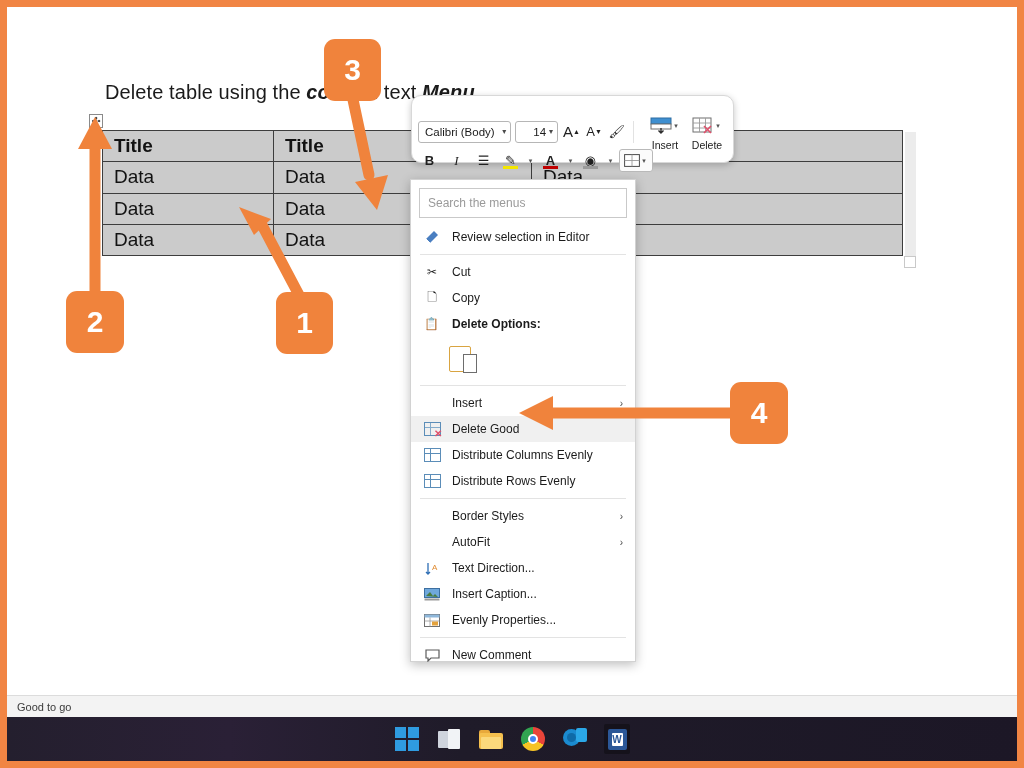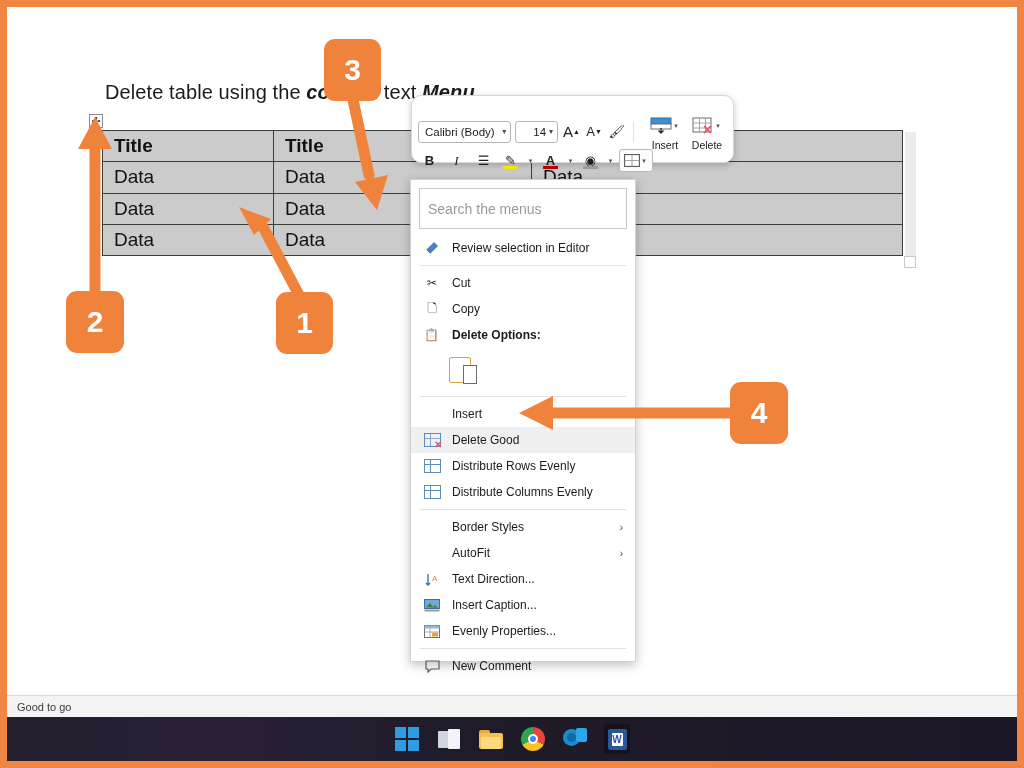--- a/index.html
+++ b/index.html
@@ -119,24 +119,24 @@
   
   .ctx {
     position:absolute; left:403px; top:172px;
     width:226px; height:483px;
     background:#ffffff;
     border:1px solid #d2d2d2;
     box-shadow:0 3px 10px rgba(0,0,0,.25);
     padding:6px 0 4px 0;
   }
   .ctx-search {
-    margin:2px 8px 6px 8px; height:41px;
+    margin:2px 8px 6px 8px; height:30px;
     border:1px solid #c9c9c9; background:#fff;
     display:flex; align-items:center; padding:0 8px;
-    font-size:14px; color:#9a9a9a;
+    font-size:12px; color:#9a9a9a;
   }
   .ctx-item {
     height:26px; display:flex; align-items:center;
     padding:0 8px 0 10px; font-size:12px; color:#1b1b1b;
     position:relative;
   }
   .ctx-item.bold-lbl { font-weight:bold; }
   .ctx-item.hover { background:#f0f0f0; }
   .ctx-ico {
     width:22px; min-width:22px; height:18px;
@@ -369,27 +369,27 @@
         <span class="tg red">
               <span class="xmark">✕</span>
             </span>
       </span>
       <span class="ctx-lbl">Delete Good</span>
     </div>
     <div class="ctx-item">
       <span class="ctx-ico">
             <span class="tg"></span>
           </span>
+      <span class="ctx-lbl">Distribute Columns Evenly</span>
+    </div>
+    <div class="ctx-item">
+      <span class="ctx-ico">
+            <span class="tg"></span>
+          </span>
       <span class="ctx-lbl">Distribute Rows Evenly</span>
-    </div>
-    <div class="ctx-item">
-      <span class="ctx-ico">
-            <span class="tg"></span>
-          </span>
-      <span class="ctx-lbl">Distribute Columns Evenly</span>
     </div>
     <div class="ctx-sep"></div>
 
     <div class="ctx-item">
       <span class="ctx-ico"></span>
       <span class="ctx-lbl">Border Styles</span>
       <span class="ctx-arrow">›</span>
     </div>
     <div class="ctx-item">
       <span class="ctx-ico"></span>

